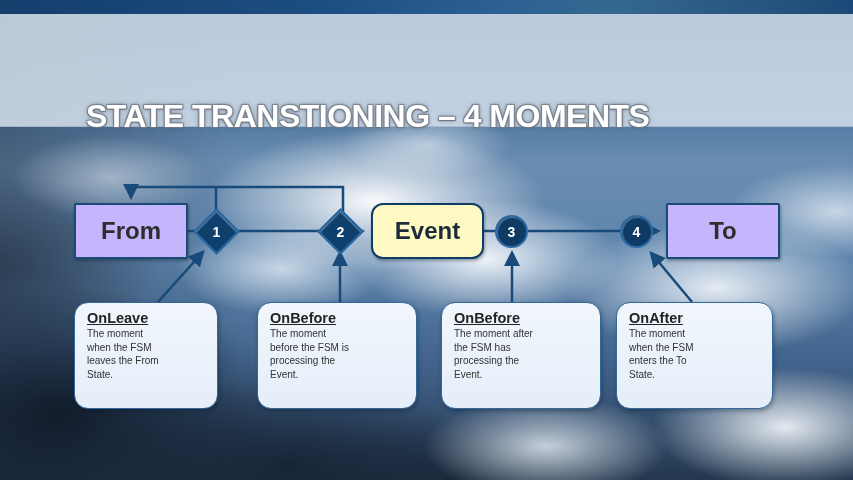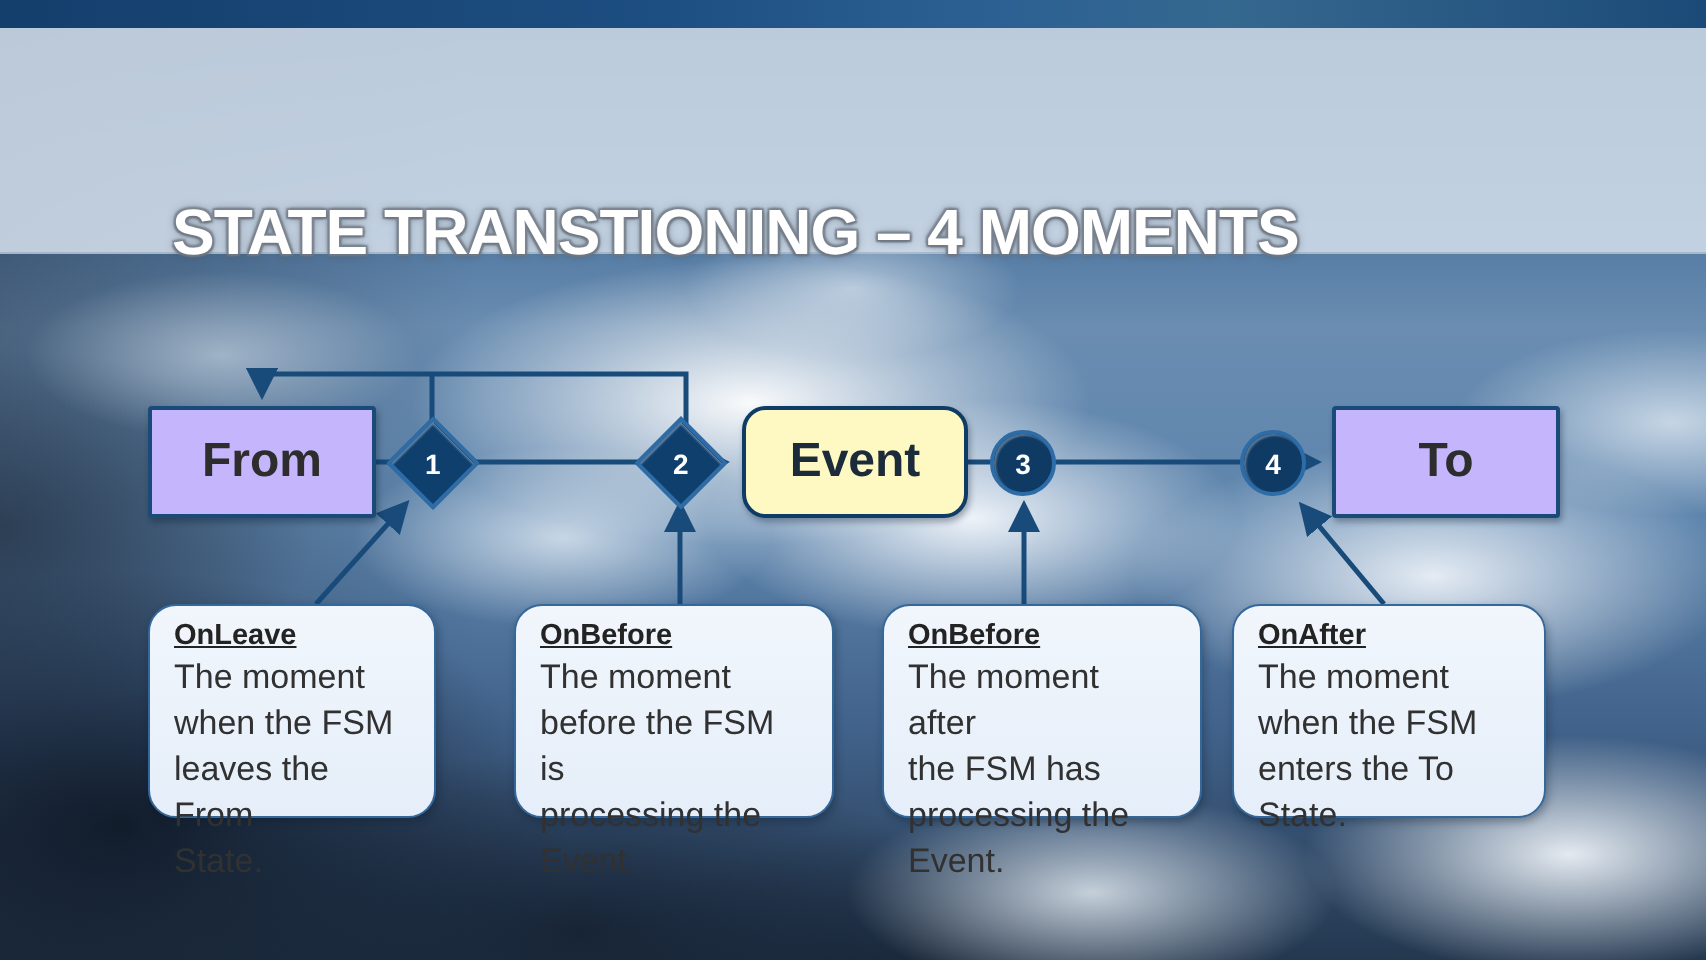--- a/index.html
+++ b/index.html
@@ -91,21 +91,21 @@
     border:1.5px solid #34679a; border-radius:14px;
     padding:7px 12px 6px 12px;
     box-shadow:1px 2px 4px rgba(10,25,45,0.35);
     color:#2e2e2e;
   }
   .callout .c-title{
     font-size:14.5px; font-weight:700; text-decoration:underline;
     color:#232323; margin-bottom:1px;
   }
   .callout .c-body{
-    font-size:17px; line-height:1.36; white-space:pre-line; color:#313131;
+    font-size:10px; line-height:1.36; white-space:pre-line; color:#313131;
   }
 </style>
 </head>
 <body>
 
 <div class="slide">
 
   <div class="bg"></div>
   <div class="sky-top"></div>
 

